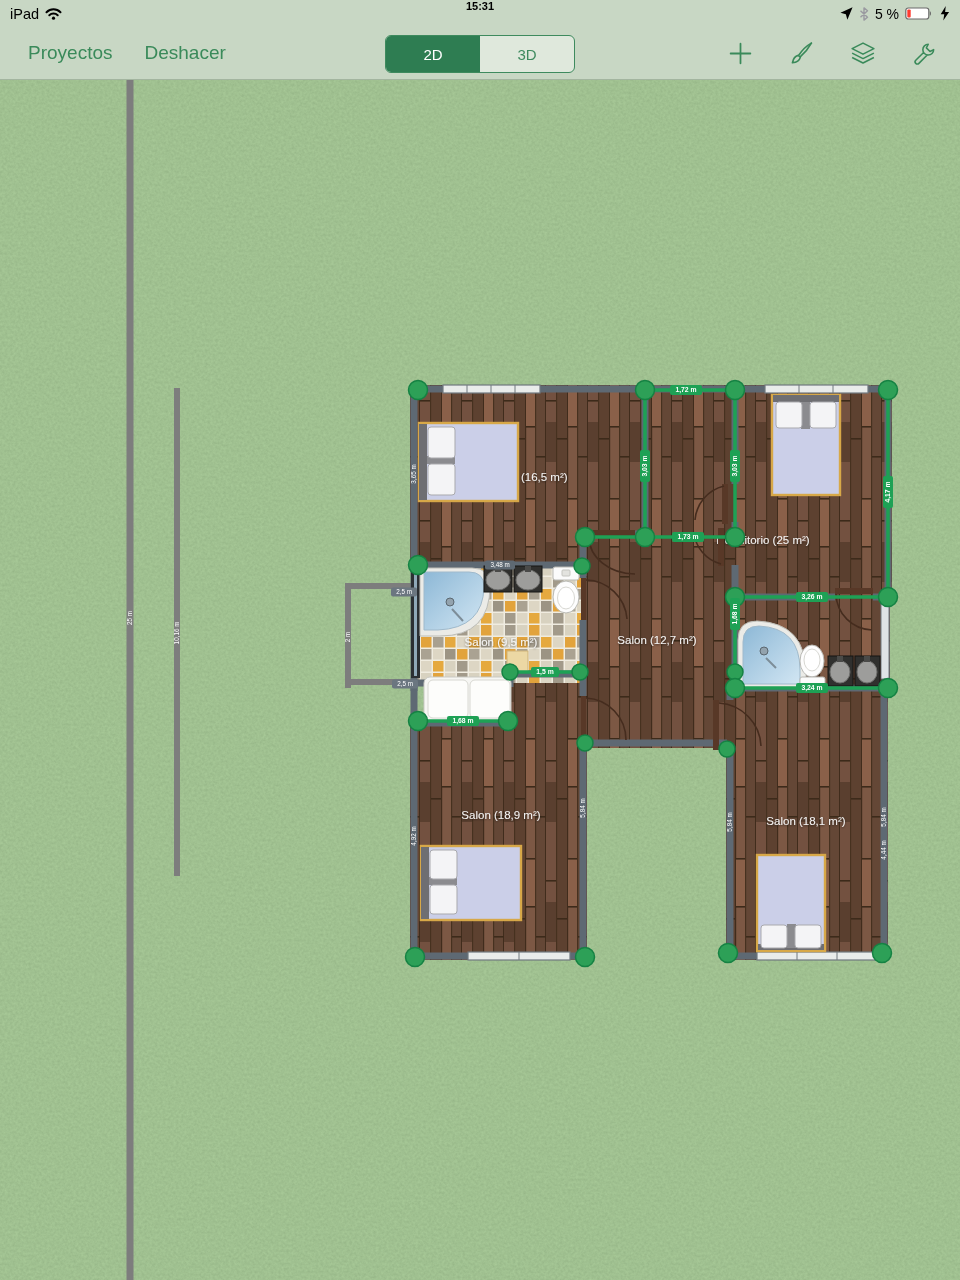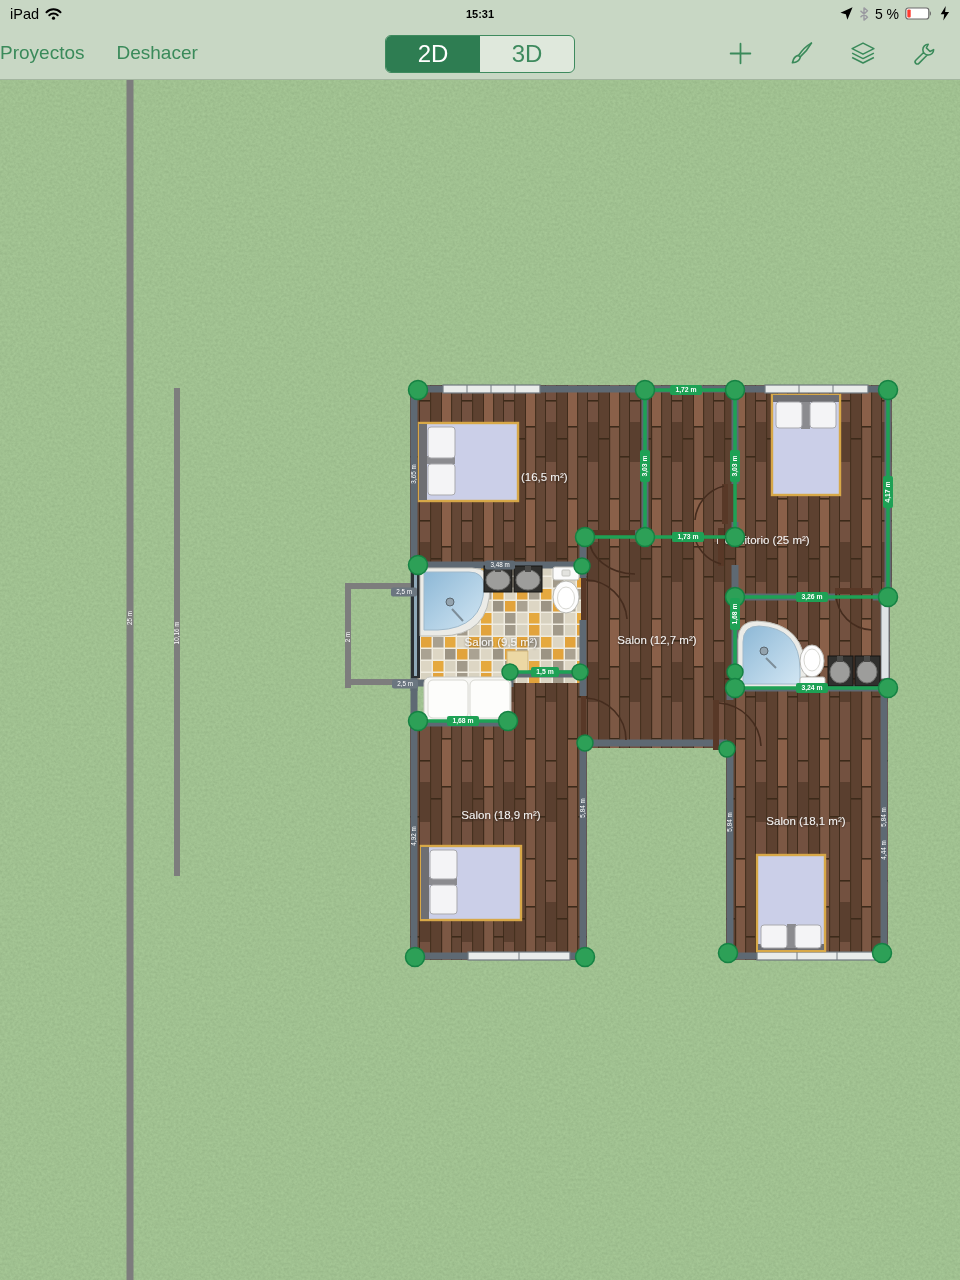--- a/index.html
+++ b/index.html
@@ -4,38 +4,38 @@
 <style>
   html,body{margin:0;padding:0;}
   body{
     width:960px;height:1280px;overflow:hidden;
     font-family:"Liberation Sans","DejaVu Sans",sans-serif;
     background:#c8d7c4;
     -webkit-font-smoothing:antialiased;
   }
   
   .statusbar{
-    height:27px;display:flex;align-items:center;justify-content:space-between;
+    height:27px;display:flex;justify-content:space-between;
     padding:0 10px;font-size:14.5px;color:#000;position:relative;background:#c8d7c4;
   }
   .sb-left,.sb-right{display:flex;align-items:center;gap:6px;}
   .sb-time{position:absolute;left:0;right:0;text-align:center;font-weight:700;font-size:11px;}
   .sb-pct{font-size:14px;}
   
   .toolbar{
     height:52px;background:#c8d7c4;border-bottom:1px solid #a3b59f;
     position:relative;display:flex;align-items:center;
   }
-  .tb-left{display:flex;align-items:center;gap:32px;}
+  .tb-left{display:flex;align-items:center;gap:32px;padding-left:28px;}
   .tb-btn{color:#3a8a5a;font-size:19px;cursor:pointer;background:none;border:none;padding:0;font-family:inherit;}
   .seg{
     position:absolute;left:385px;top:8px;width:188px;height:36px;
     border:1.5px solid #3e8a5e;border-radius:6px;display:flex;overflow:hidden;background:#dfe8dc;
   }
-  .seg-opt{flex:1;display:flex;align-items:center;justify-content:center;font-size:24px;cursor:pointer;}
+  .seg-opt{flex:1;display:flex;align-items:center;justify-content:center;font-size:15px;cursor:pointer;}
   .seg-opt.sel{background:#2e7d52;color:#fff;}
   .seg-opt.unsel{color:#3e8a5e;border-radius:7px;}
   .tb-icons{position:absolute;right:22px;top:0;height:52px;display:flex;align-items:center;gap:34px;}
   .tb-icons svg{display:block;cursor:pointer;}
   
   .canvas{position:absolute;left:0;top:80px;width:960px;height:1200px;}
   svg text{user-select:none;}
 </style>
 </head>
 <body>

